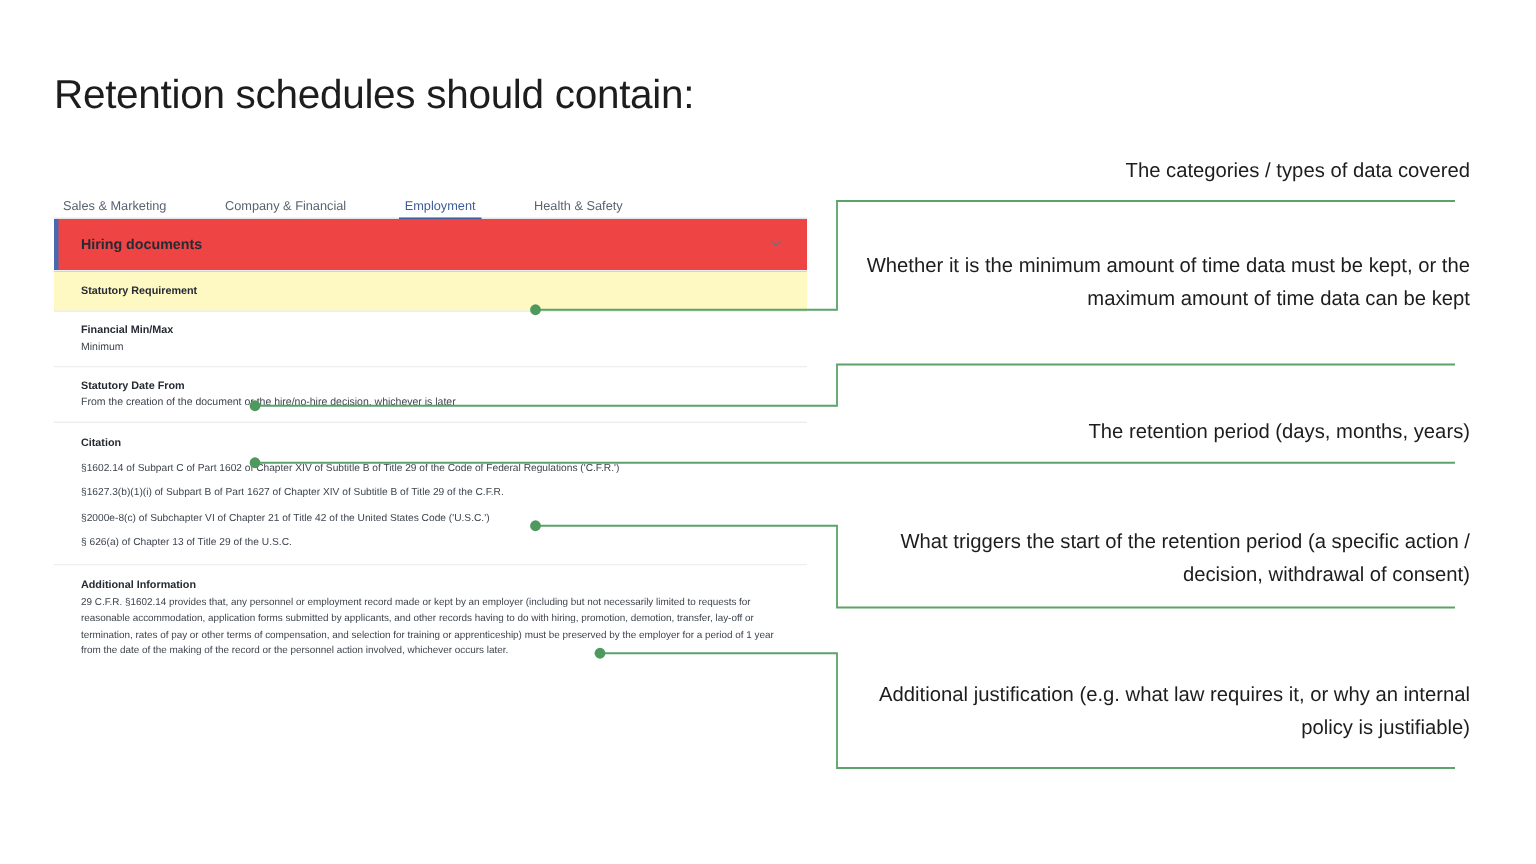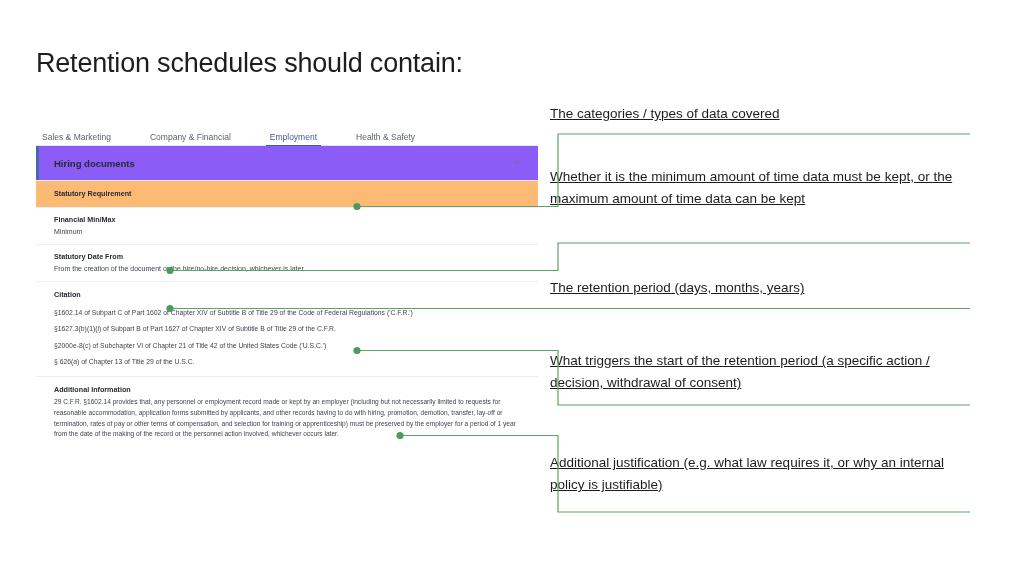--- a/index.html
+++ b/index.html
@@ -68,21 +68,21 @@
     background: #3f5c9a;
   }
 
   
   #accordion-header {
     position: relative;
     height: 34px;
     display: flex;
     align-items: center;
     border-bottom: 1px solid #eceef1;
-    background: #8b5cf6;
+    background: #ef4444;
   }
   #accordion-accent {
     position: absolute;
     left: 0;
     top: 0;
     bottom: 0;
     width: 2.5px;
     background: #4a68ad;
   }
   #accordion-title {
@@ -101,21 +101,21 @@
   }
 
   
   .field-row {
     border-bottom: 1px solid #eceef1;
     padding: 7px 0 7px 18px;
     background: #ffffff;
     box-sizing: border-box;
   }
   .field-row.band {
-    background: #fdba74;
+    background: #fef9c3;
     padding-top: 8px;
     padding-bottom: 8px;
   }
   .field-label {
     font-size: 7.2px;
     font-weight: bold;
     color: #252a33;
     line-height: 1.45;
   }
   .field-value {
@@ -140,27 +140,26 @@
   #additional-text {
     font-size: 6.6px;
     color: #3e444f;
     line-height: 1.62;
     margin-top: 2px;
   }
 
   
   .annotation {
     position: absolute;
-    right: 60px;
+    right: 44px;
     width: 414px;
-    text-align: left;
+    text-align: right;
     font-size: 13.5px;
     line-height: 1.63;
     color: #1d1d1d;
-    text-decoration: underline;
   }
 
   
   #connector-layer {
     position: absolute;
     left: 0;
     top: 0;
     width: 1024px;
     height: 576px;
     pointer-events: none;

